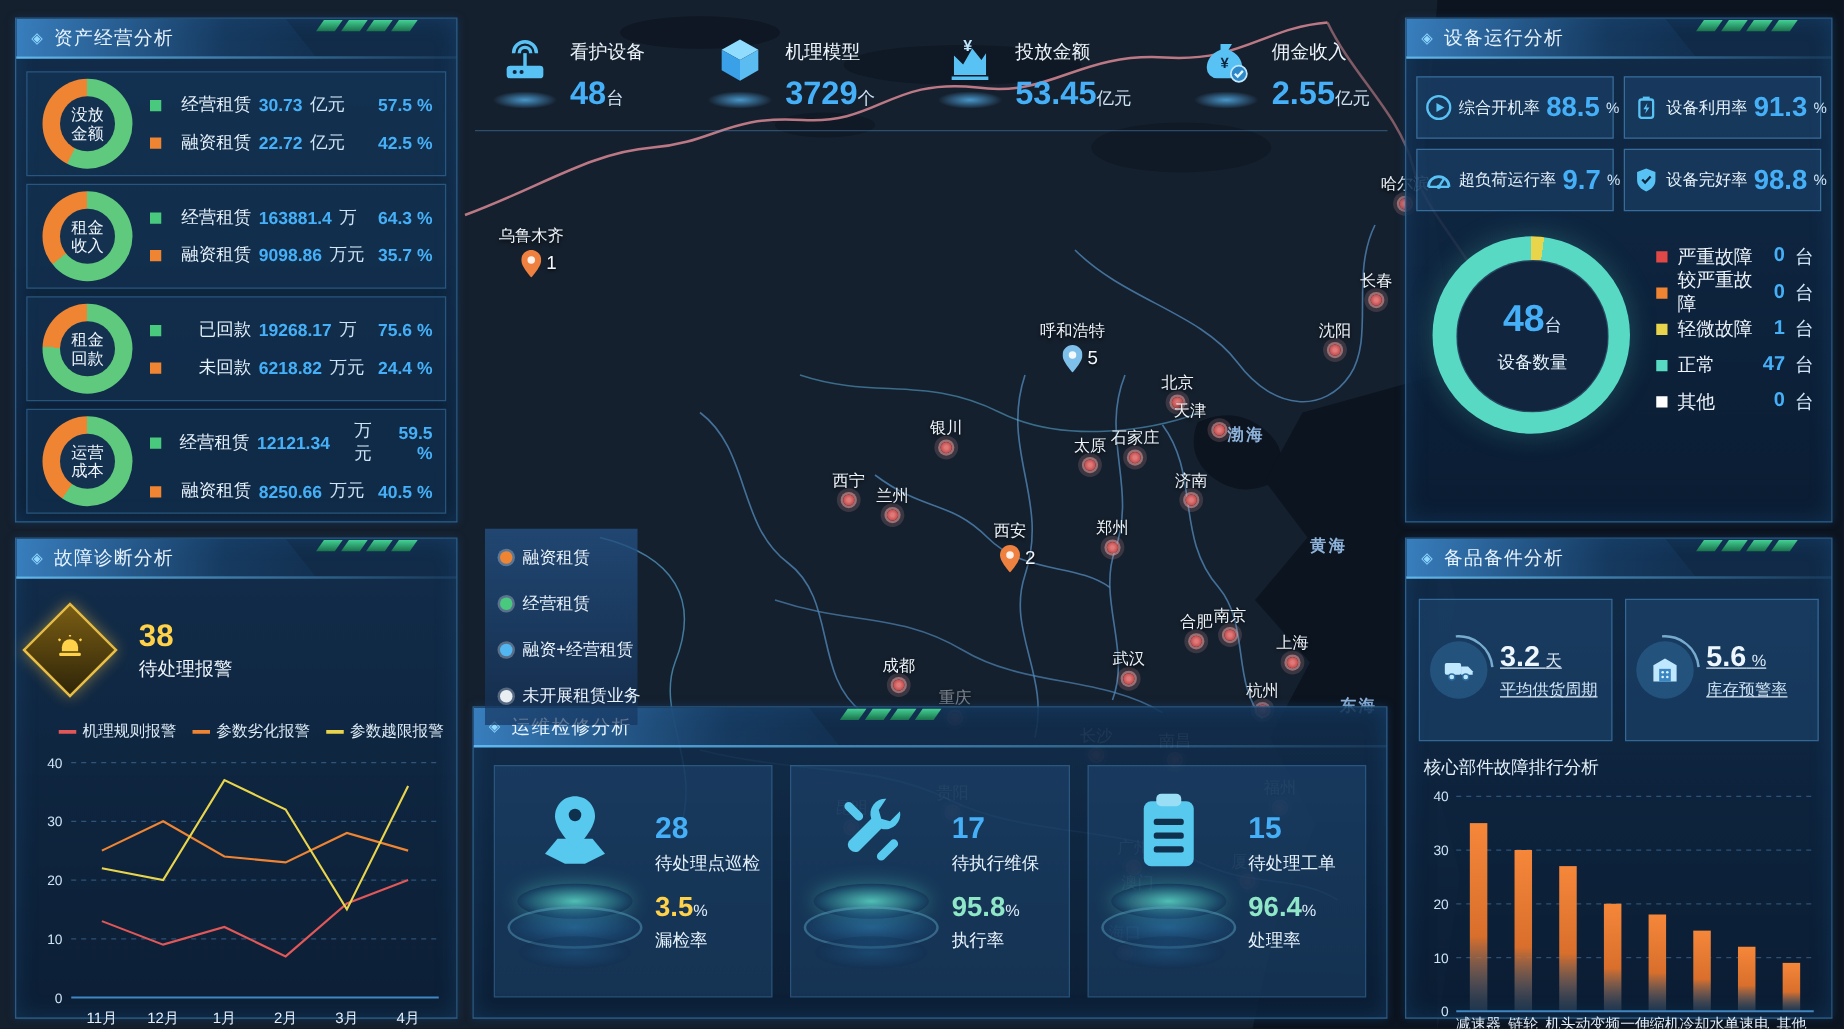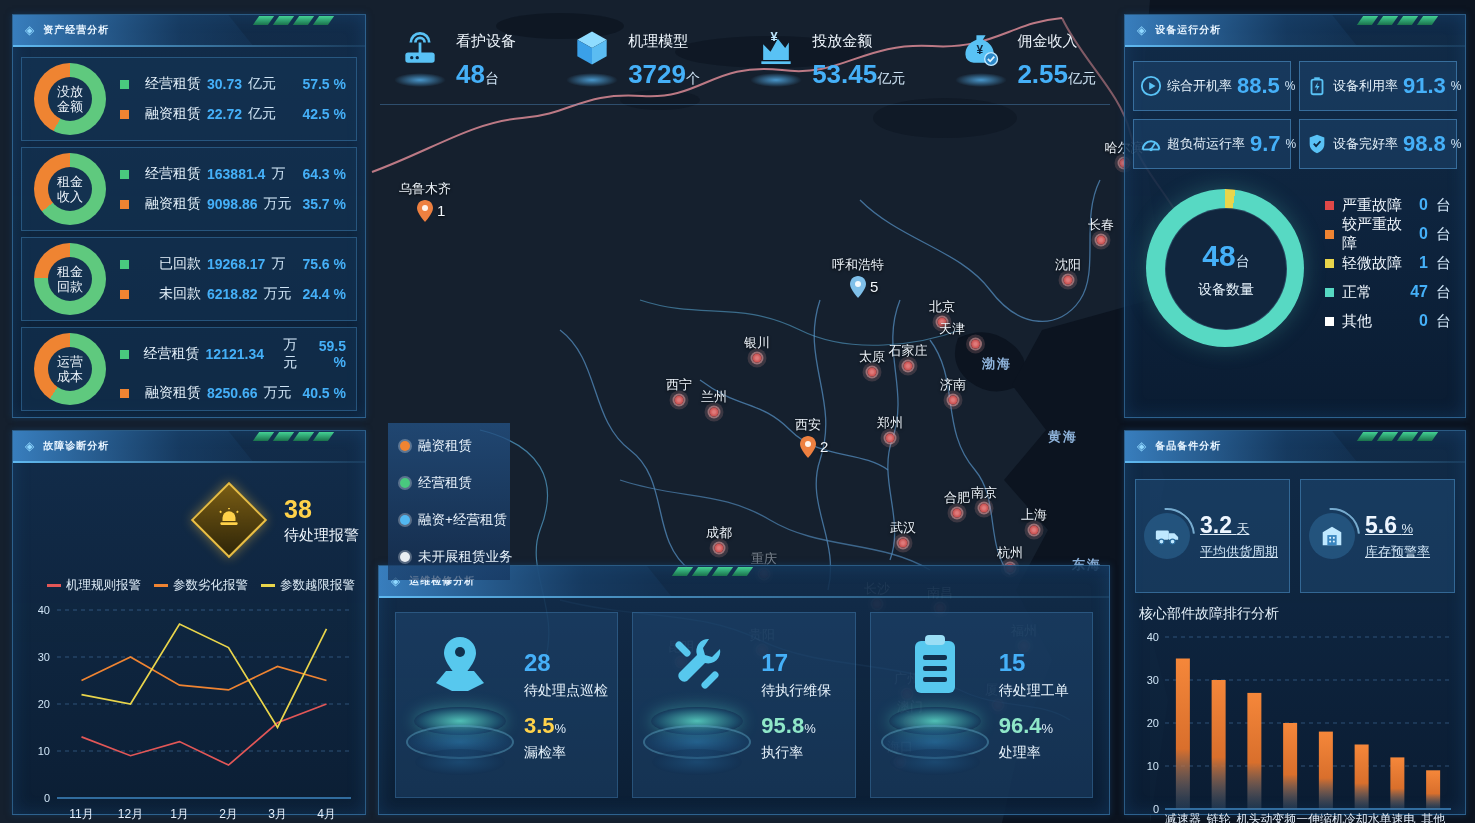--- a/index.html
+++ b/index.html
@@ -27,21 +27,21 @@
       border:1px solid rgba(74,152,212,.5);
       box-shadow:inset 0 0 18px rgba(40,120,190,.22),0 0 6px rgba(20,70,120,.5);}
   .panel-header{position:relative;height:36px;}
   .header-tab{position:absolute;left:0;top:0;width:68%;height:30px;box-sizing:border-box;
       clip-path:polygon(0 0,calc(100% - 24px) 0,100% 100%,0 100%);
       background:linear-gradient(90deg,rgba(58,130,195,.95),rgba(26,70,115,.55) 70%,rgba(26,70,115,.2));
       display:flex;align-items:center;gap:9px;padding-left:12px;}
   .header-underline{position:absolute;left:0;right:0;top:30px;height:2px;
       background:linear-gradient(90deg,#5fb8f0,rgba(95,184,240,.1));}
   .hdr-diamond{color:#8fd8ff;font-size:12px;}
-  .hdr-title{font-size:10px;font-weight:bold;color:#e7f4ff;letter-spacing:1px;}
+  .hdr-title{font-size:15px;font-weight:normal;color:#e7f4ff;letter-spacing:1px;}
   .header-stripes{position:absolute;top:1px;left:calc(68% + 4px);display:flex;gap:5px;}
   .header-stripes i{width:15px;height:9px;transform:skewX(-35deg);
       background:linear-gradient(180deg,#49e29b,#1b7a4c);opacity:.9;}
   .num{color:#45b0f8;font-weight:bold;}
   .unit{color:#cfe4f5;}
   
   #panel-asset{left:12px;top:14px;width:354px;height:404px;}
   .asset-rows{padding:6px 8px;display:flex;flex-direction:column;gap:6px;text-align:right;}
   .asset-row{height:82px;border:1px solid rgba(80,160,220,.35);background:rgba(20,52,86,.55);
       display:flex;align-items:center;}
@@ -101,21 +101,21 @@
   .spare-iconcircle{position:relative;width:46px;height:46px;border-radius:50%;flex:none;
       background:rgba(70,150,210,.28);display:flex;align-items:center;justify-content:center;}
   .spare-iconcircle::after{content:"";position:absolute;inset:-5px;border-radius:50%;
       border:2px solid transparent;border-top-color:rgba(160,220,255,.7);transform:rotate(40deg);}
   .spare-val{font-size:23px;color:#eef6ff;font-weight:bold;}
   .spare-unit{font-size:13px;color:#dceaf5;}
   .spare-lbl{font-size:13px;color:#cfe4f5;margin-top:4px;}
   .bar-title{font-size:14px;color:#e6f2fb;padding:4px 14px 0;}
   
   #panel-diagnosis{left:12px;top:430px;width:354px;height:385px;}
-  .badges{display:flex;justify-content:flex-end;padding:16px 6px 0;}
+  .badges{display:flex;justify-content:flex-start;padding:16px 6px 0;}
   .badge{display:flex;align-items:center;gap:18px;}
   .diamond{width:74px;height:74px;display:flex;align-items:center;justify-content:center;flex:none;}
   .diamond .dshape{width:50px;height:50px;transform:rotate(45deg);display:flex;align-items:center;justify-content:center;}
   .dshape.gold{background:linear-gradient(135deg,#7a5d14,#2e2508);border:2px solid rgba(255,210,80,.85);
       box-shadow:0 0 12px rgba(255,200,60,.45);}
   .dshape.green{background:linear-gradient(135deg,#14603f,#062b1b);border:2px solid rgba(80,230,160,.8);
       box-shadow:0 0 12px rgba(70,220,150,.4);}
   .dshape svg{transform:rotate(-45deg);}
   .badge-num{font-size:25px;font-weight:bold;line-height:28px;}
   .badge-num.yellow{color:#ffd24a;} .badge-num.green{color:#4ce39a;}
@@ -316,21 +316,21 @@
         <span class="clabel">厦门</span>
       </div>
       <div class="city dot dim" style="left: 910px; top: 722px;">
         <span class="dotmark"></span>
         <span class="clabel">澳门</span>
       </div>
       <div class="city dot dim" style="left: 900px; top: 762px;">
         <span class="dotmark"></span>
         <span class="clabel">海口</span>
       </div>
-      <div class="sea-label" style="left: 997px; top: 364px;">渤海</div>
+      <div class="sea-label" style="left: 997px; top: 348px;">渤海</div>
       <div class="sea-label" style="left: 1063px; top: 437px;">黄海</div>
       <div class="sea-label" style="left: 1087px; top: 565px;">东海</div>
     </div>
 
 <div id="top-stats">
       <div class="stat-item">
         <span class="stat-iconwrap">
           <span>
             <svg width="44" height="44" viewBox="0 0 48 48">
               <path d="M14 18 a10 10 0 0 1 20 0" fill="none" stroke="#59c2f5" stroke-width="3"></path>

